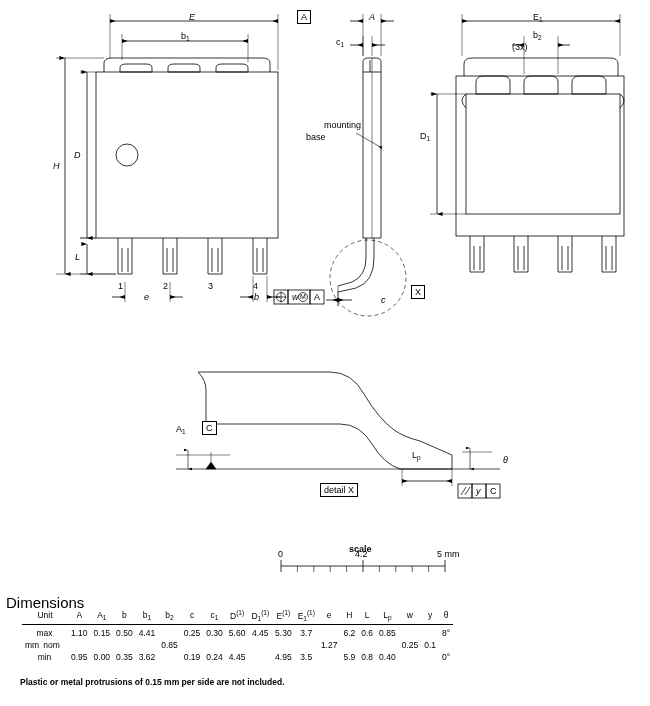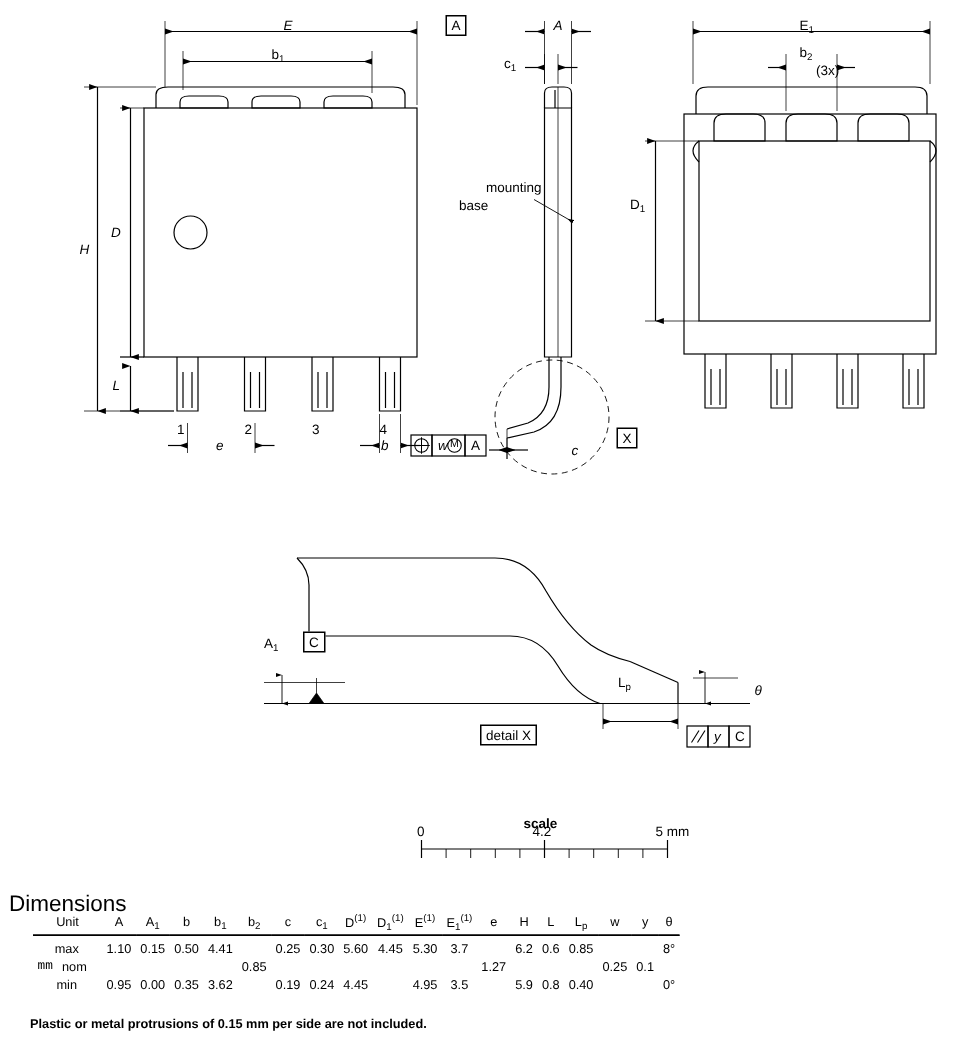--- a/index.html
+++ b/index.html
@@ -302,21 +302,21 @@
 
   <div class="lbl it" style="left:369px; top:12px;">A</div>
   <div class="lbl" style="left:336px; top:37px;"><span class="it">c</span><sub>1</sub></div>
   <div class="lbl it" style="left:381px; top:295px;">c</div>
   <div class="lbl" style="left:324px; top:120px;">mounting</div>
   <div class="lbl" style="left:306px; top:132px;">base</div>
   <div class="boxed" style="left:411px; top:285px;">X</div>
 
   <div class="lbl" style="left:533px; top:12px;"><span class="it">E</span><sub>1</sub></div>
   <div class="lbl" style="left:533px; top:30px;"><span class="it">b</span><sub>2</sub></div>
-  <div class="lbl" style="left:544px; top:42px;">(3x)</div>
+  <div class="lbl" style="left:512px; top:42px;">(3x)</div>
   <div class="lbl" style="left:420px; top:131px;"><span class="it">D</span><sub>1</sub></div>
 
   <div class="lbl" style="left:176px; top:424px;"><span class="it">A</span><sub>1</sub></div>
   <div class="boxed" style="left:202px; top:421px;">C</div>
   <div class="lbl" style="left:412px; top:450px;"><span class="it">L</span><sub>p</sub></div>
   <div class="lbl it" style="left:503px; top:455px;">θ</div>
   <div class="lbl it" style="left:476px; top:486px;">y</div>
   <div class="lbl" style="left:490px; top:486px;">C</div>
   <div class="boxed" style="left:320px; top:483px;">detail X</div>
 
@@ -367,21 +367,21 @@
           <td>3.7</td>
           <td></td>
           <td>6.2</td>
           <td>0.6</td>
           <td>0.85</td>
           <td></td>
           <td></td>
           <td>8°</td>
         </tr>
         <tr>
-          <td class="rowlab"><span class="unitcell" style="float:left;font-family:Liberation Mono, monospace;">mm</span><span>nom</span></td>
+          <td class="rowlab"><span class="unitcell" style="float:left;">mm</span><span>nom</span></td>
           <td></td>
           <td></td>
           <td></td>
           <td></td>
           <td>0.85</td>
           <td></td>
           <td></td>
           <td></td>
           <td></td>
           <td></td>

